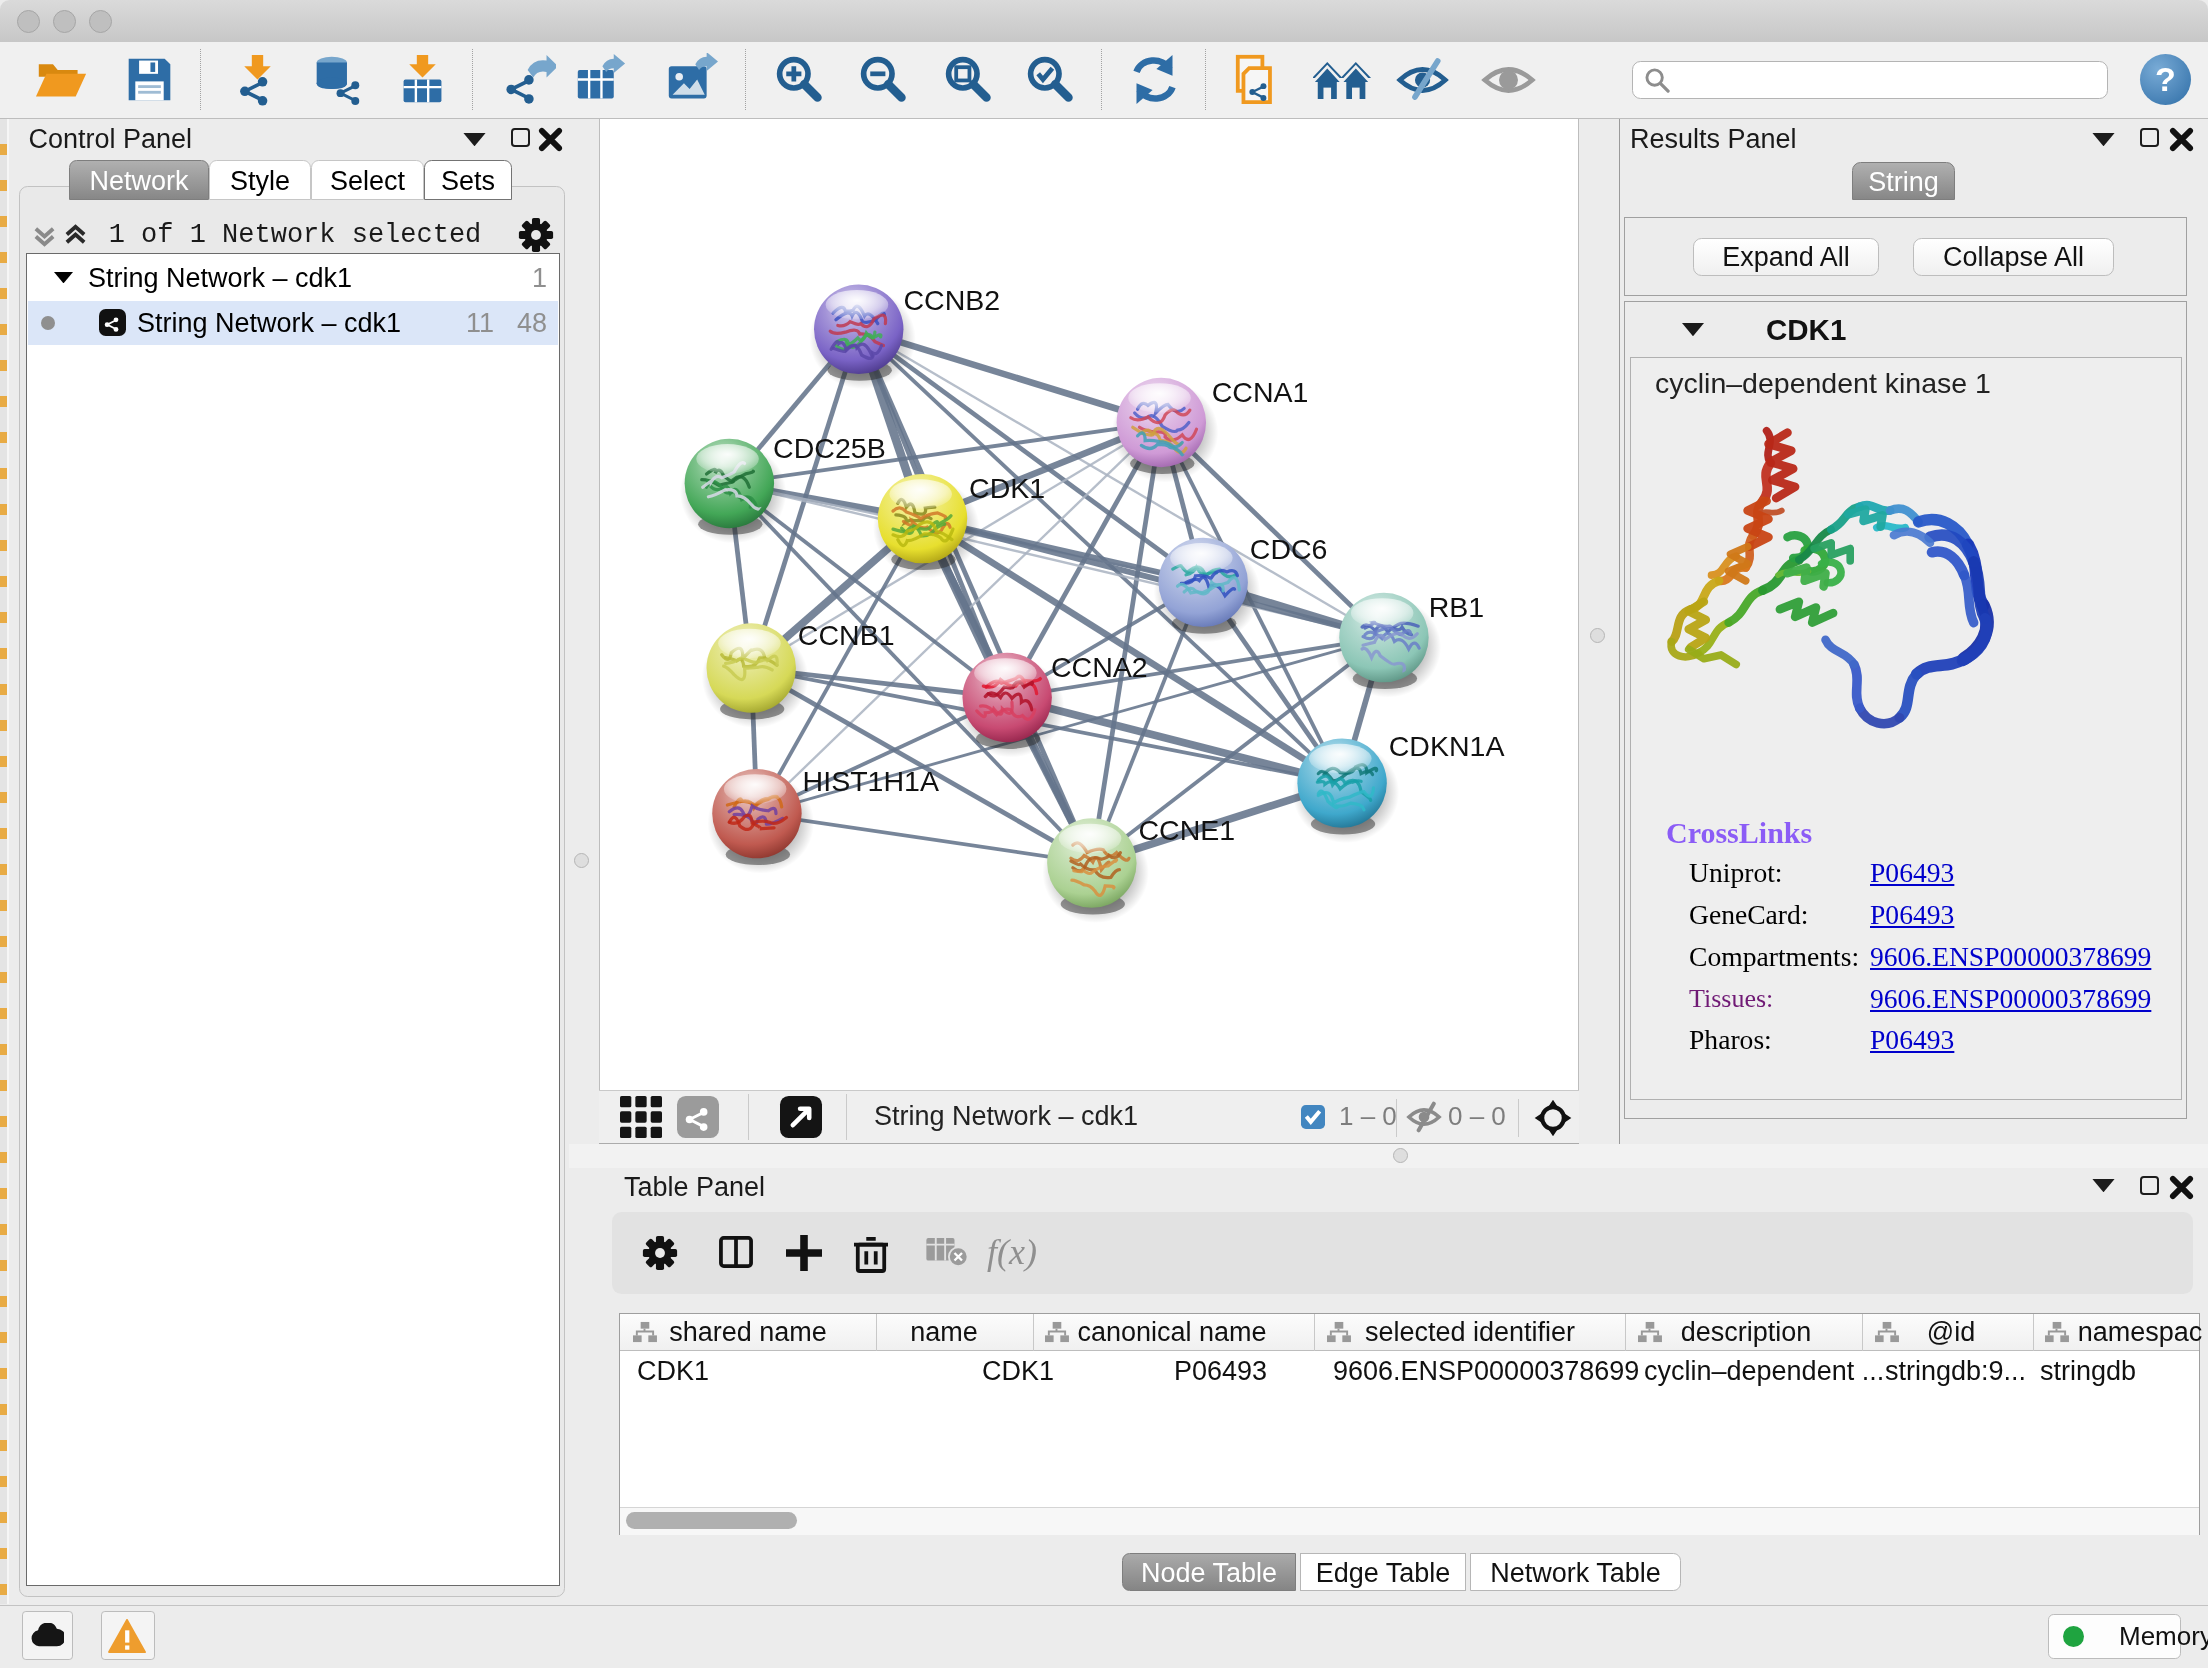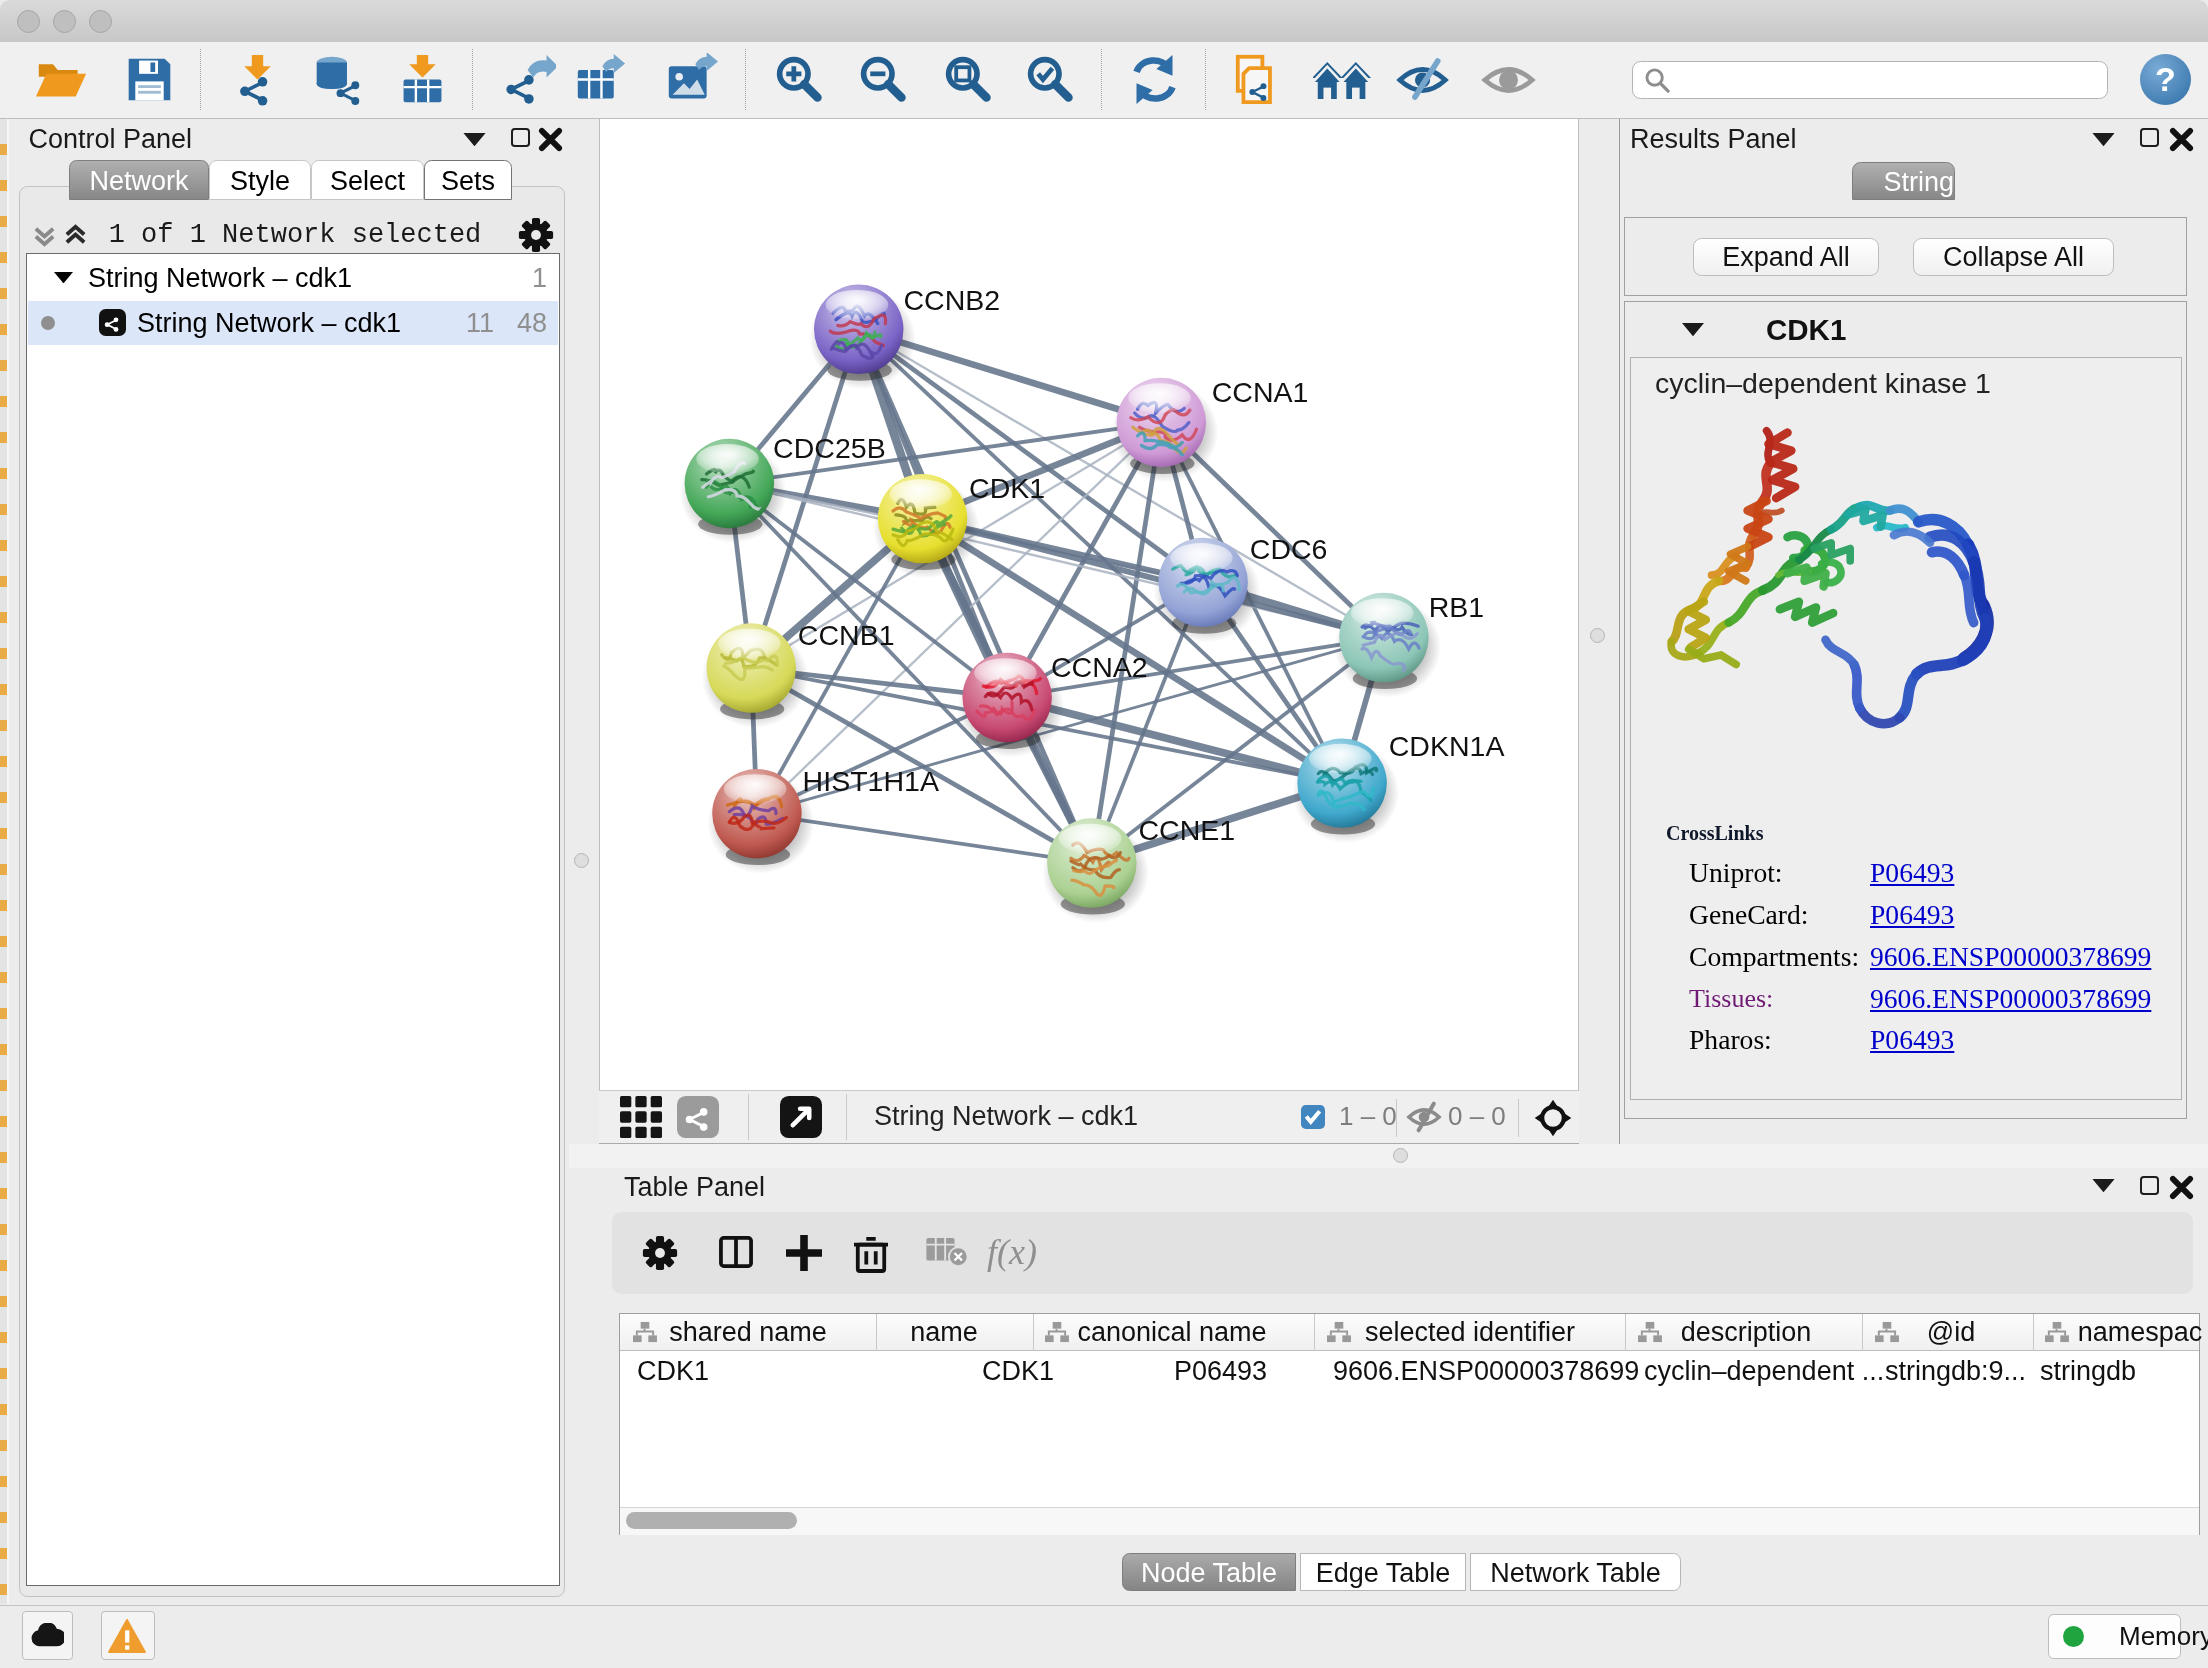--- a/index.html
+++ b/index.html
@@ -580,21 +580,21 @@
     <div style="position:absolute;left:1590px;top:628px;width:15px;height:15px;border-radius:50%;background:#dedede;border:1px solid #b5b5b5;box-sizing:border-box;"></div>
     <div style="position:absolute;left:1619px;top:119px;width:590px;height:1025px;background:#ececec;border-left:1.9px solid #9a9a9a;box-sizing:border-box;"></div>
     <div style="position:absolute;left:1630px;top:119px;height:41px;line-height:41px;font-size:27px;color:#1a1a1a;">Results Panel</div>
     <svg style="position:absolute;left:2092px;top:133px" width="23" height="13.3" viewBox="0 0 20 12">
       <path d="M0 0 h20 l-10 12 Z" fill="#1c1c1c"></path>
     </svg>
     <div style="position:absolute;left:2140px;top:128px;width:19px;height:19px;border:2.9px solid #1c1c1c;border-radius:3.8px;box-sizing:border-box;"></div>
     <svg style="position:absolute;left:2169px;top:127px" width="25" height="25" viewBox="0 0 26 26">
       <path d="M4 4 L22 22 M22 4 L4 22" stroke="#111" stroke-width="6" stroke-linecap="round"></path>
     </svg>
-    <div style="position:absolute;left:1852px;top:162px;width:103px;height:38px;background:linear-gradient(#b0b0b0,#878787);border:1px solid #7e7e7e;border-radius:8.6px 8.6px 0 0;color:#fff;text-align:right;line-height:38px;font-size:27px;box-sizing:border-box;">String</div>
+    <div style="position:absolute;left:1852px;top:162px;width:103px;height:38px;background:linear-gradient(#b0b0b0,#878787);border:1px solid #7e7e7e;border-radius:8.6px 8.6px 0 0;color:#fff;text-align:center;line-height:38px;font-size:27px;box-sizing:border-box;">String</div>
     <div style="position:absolute;left:1624px;top:217px;width:563px;height:79px;background:#ececec;border:1.9px solid #a0a0a0;box-sizing:border-box;"></div>
     <div style="position:absolute;left:1693px;top:238px;width:186px;height:38px;background:linear-gradient(#ffffff,#f0f0f0);border:1px solid #bdbdbd;border-radius:8.6px;box-sizing:border-box;text-align:center;line-height:36px;font-size:27px;color:#111;">Expand All</div>
     <div style="position:absolute;left:1913px;top:238px;width:201px;height:38px;background:linear-gradient(#ffffff,#f0f0f0);border:1px solid #bdbdbd;border-radius:8.6px;box-sizing:border-box;text-align:center;line-height:36px;font-size:27px;color:#111;">Collapse All</div>
     <div style="position:absolute;left:1624px;top:301px;width:563px;height:818px;background:#ececec;border:1.9px solid #a0a0a0;box-sizing:border-box;"></div>
     <svg style="position:absolute;left:1682px;top:323px" width="22" height="13.3" viewBox="0 0 20 12">
       <path d="M0 0 h20 l-10 12 Z" fill="#1a1a1a"></path>
     </svg>
     <div style="position:absolute;left:1766px;top:314px;height:32px;line-height:32px;font-size:29.5px;font-weight:bold;color:#111;">CDK1</div>
     <div style="position:absolute;left:1630px;top:357px;width:552px;height:743px;background:#eeeeee;border:1px solid #b0b0b0;box-sizing:border-box;"></div>
     <div style="position:absolute;left:1655px;top:367px;height:32px;line-height:32px;font-size:28.5px;color:#222;">cyclin–dependent kinase 1</div>
@@ -638,21 +638,21 @@
       <path d="M150 158 l20 -6 l-2 14 l22 -8 l-2 14" fill="none" stroke="#3fae48" stroke-width="9" stroke-linecap="round" stroke-linejoin="round" stroke-opacity="0.95"></path>
       <path d="M178 132 l18 -6 l0 13 l20 -7 l0 13" fill="none" stroke="#28a060" stroke-width="8" stroke-linecap="round" stroke-linejoin="round" stroke-opacity="0.95"></path>
       <path d="M214 96 l18 -5 l-2 12 l20 -6 l-2 12" fill="none" stroke="#20a8a0" stroke-width="9" stroke-linecap="round" stroke-linejoin="round" stroke-opacity="0.95"></path>
       <path d="M300 120 C 322 112 338 126 346 146" fill="none" stroke="#2048c0" stroke-width="12" stroke-linecap="round" stroke-opacity="0.9"></path>
       <path d="M346 146 C 356 168 348 188 358 206" fill="none" stroke="#1838b0" stroke-width="12" stroke-linecap="round" stroke-opacity="0.9"></path>
       <path d="M358 206 C 364 228 350 242 334 250" fill="none" stroke="#2040b8" stroke-width="12" stroke-linecap="round" stroke-opacity="0.9"></path>
       <path d="M302 136 C 318 132 330 144 336 160" fill="none" stroke="#2850c8" stroke-width="11" stroke-linecap="round" stroke-opacity="0.9"></path>
       <path d="M336 160 C 344 178 338 194 346 210" fill="none" stroke="#3058c8" stroke-width="10" stroke-linecap="round" stroke-opacity="0.9"></path>
       <path d="M262 118 C 276 110 290 116 300 126" fill="none" stroke="#4878d0" stroke-width="9" stroke-linecap="round" stroke-opacity="0.9"></path>
     </svg>
-    <div style="position:absolute;left:1666px;top:816px;height:34px;line-height:34px;font-size:20px;font-weight:bold;color:#0f172a;font-family:'Liberation Serif',serif;">CrossLinks</div>
+    <div style="position:absolute;left:1666px;top:816px;height:34px;line-height:34px;font-size:30px;font-weight:bold;color:#8b5cf6;font-family:'Liberation Serif',serif;">CrossLinks</div>
     <div style="position:absolute;left:1689px;top:855px;height:36px;line-height:36px;font-size:27.6px;color:#000;font-family:'Liberation Serif',serif;">Uniprot:</div>
     <div style="position:absolute;left:1870px;top:855px;height:36px;line-height:36px;font-size:27.6px;color:#0000cc;text-decoration:underline;font-family:'Liberation Serif',serif;">P06493</div>
     <div style="position:absolute;left:1689px;top:897px;height:36px;line-height:36px;font-size:27.6px;color:#000;font-family:'Liberation Serif',serif;">GeneCard:</div>
     <div style="position:absolute;left:1870px;top:897px;height:36px;line-height:36px;font-size:27.6px;color:#0000cc;text-decoration:underline;font-family:'Liberation Serif',serif;">P06493</div>
     <div style="position:absolute;left:1689px;top:939px;height:36px;line-height:36px;font-size:27.6px;color:#000;font-family:'Liberation Serif',serif;">Compartments:</div>
     <div style="position:absolute;left:1870px;top:939px;height:36px;line-height:36px;font-size:27.6px;color:#0000cc;text-decoration:underline;font-family:'Liberation Serif',serif;">9606.ENSP00000378699</div>
     <div style="position:absolute;left:1689px;top:981px;height:36px;line-height:36px;font-size:26px;color:#701a75;font-family:'Liberation Serif',serif;">Tissues:</div>
     <div style="position:absolute;left:1870px;top:981px;height:36px;line-height:36px;font-size:27.6px;color:#0000cc;text-decoration:underline;font-family:'Liberation Serif',serif;">9606.ENSP00000378699</div>
     <div style="position:absolute;left:1689px;top:1022px;height:36px;line-height:36px;font-size:27.6px;color:#000;font-family:'Liberation Serif',serif;">Pharos:</div>
     <div style="position:absolute;left:1870px;top:1022px;height:36px;line-height:36px;font-size:27.6px;color:#0000cc;text-decoration:underline;font-family:'Liberation Serif',serif;">P06493</div>

